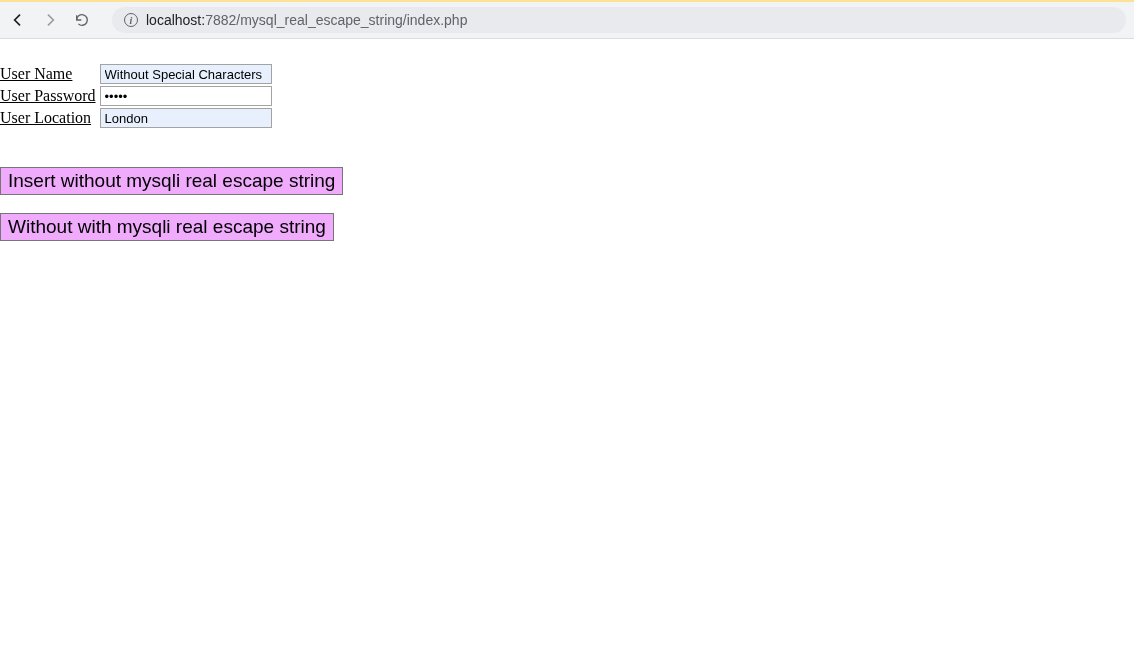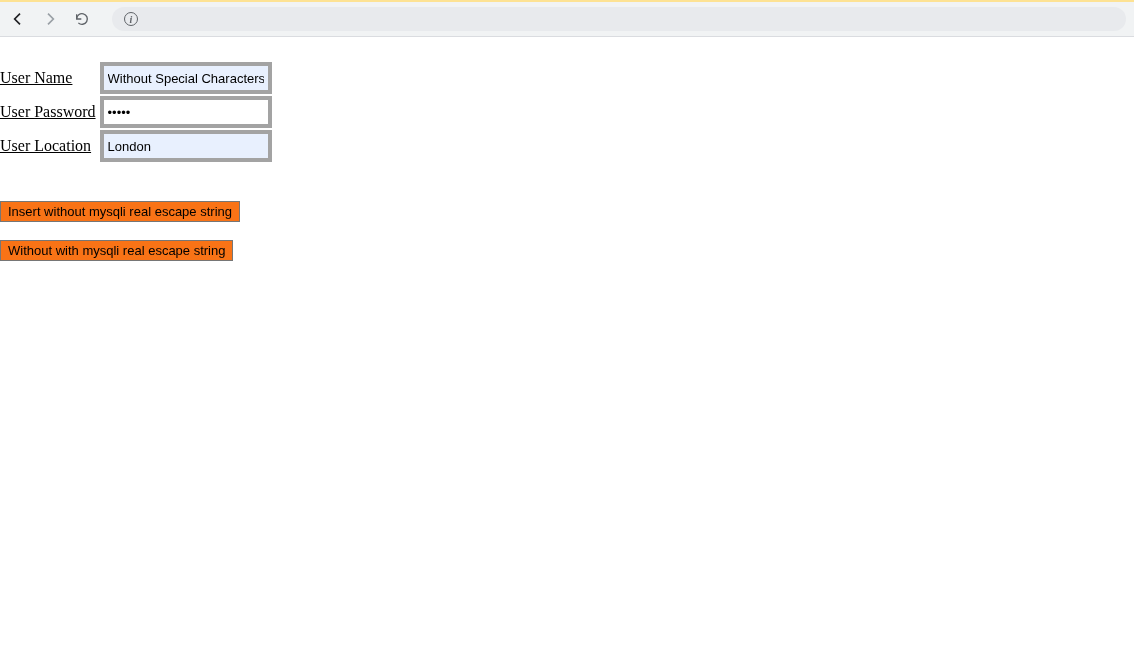--- a/index.html
+++ b/index.html
@@ -82,38 +82,38 @@
       font-size: 16px;
       color: #000;
       padding-right: 6px;
       white-space: nowrap;
     }
     .form-input {
       width: 172px;
       padding: 2px 4px;
       font-size: 13px;
       font-family: Arial, sans-serif;
-      border: 4px solid #a3a3a3;
-      height: 32px;
+      border: 1px solid #a3a3a3;
+      height: 20px;
     }
     .form-input.filled {
       background: #e8f0fe;
     }
     .button-row {
       margin-top: 38px;
       margin-left: 0;
     }
     .button-row + .button-row {
       margin-top: 18px;
     }
     .submit-btn {
       font-family: Arial, sans-serif;
-      font-size: 13px;
+      font-size: 19px;
       padding: 2px 7px;
-      background: #f97316;
+      background: #f0abfc;
       border: 1px solid #767676;
       cursor: pointer;
     }
   </style>
 </head>
 <body>
 
 <div class="browser-toolbar">
   <div class="nav-icon back-icon">
     <svg viewBox="0 0 24 24" fill="none" stroke-width="2.5">
@@ -126,20 +126,21 @@
       </svg>
   </div>
   <div class="nav-icon reload-icon">
     <svg viewBox="0 0 24 24" stroke-width="2">
         <path d="M4 12 a8 8 0 1 1 2.5 5.8" fill="none"></path>
         <path d="M4 5 L4 12 L11 12" fill="none"></path>
       </svg>
   </div>
   <div class="address-bar">
     <span class="info-icon">i</span>
+    <span class="url-text"><span class="url-host">localhost:</span><span>7882/mysql_real_escape_string/index.php</span></span>
   </div>
 </div>
 
 <div class="page-content">
   <table class="form-table">
     <tbody>
         <tr>
       <td class="form-label">User Name</td>
       <td><input type="text" class="form-input filled" value="Without Special Characters" style=""></td>
     </tr>

